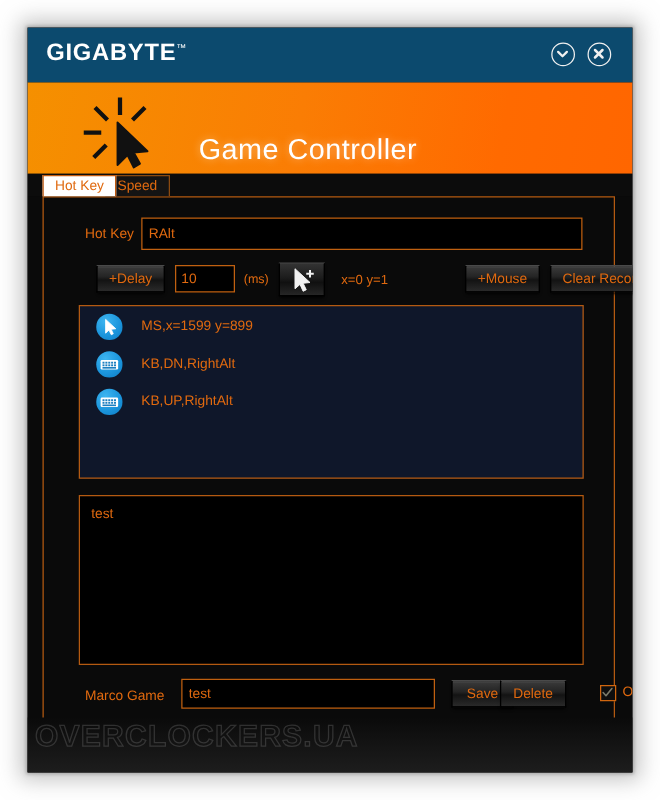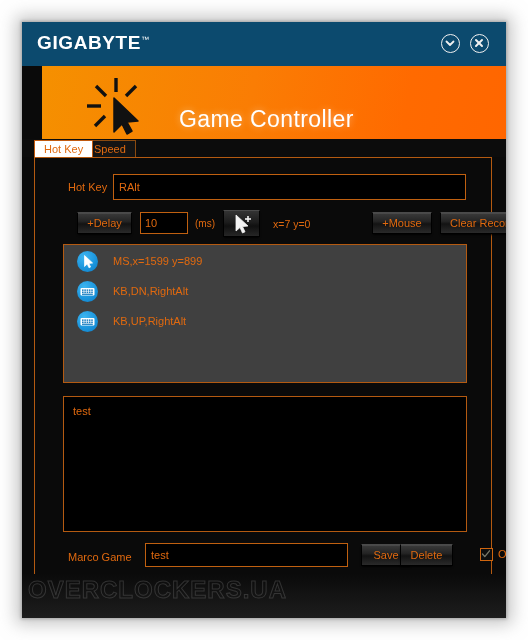--- a/index.html
+++ b/index.html
@@ -60,21 +60,20 @@
   #minimize-btn { right: 46px; }
   #close-btn { right: 17px; }
   .titlebar-btn svg { display: block; }
 
   
   #banner {
     position: relative;
     height: 73px;
     background: linear-gradient(100deg, #f59000 0%, #fa7d04 45%, #ff6a00 78%, #ff6600 100%);
     overflow: hidden;
-    margin-left: 20px;
   }
   #banner-icon {
     position: absolute;
     left: 42px;
     top: 8px;
   }
   #banner-title {
     position: absolute;
     left: 137px;
     top: 40px;
@@ -235,21 +234,21 @@
     line-height: 20px;
   }
 
   
   #record-panel {
     position: absolute;
     left: 28px; top: 86px;
     width: 404px; height: 139px;
     border: 1px solid #b45a11;
     box-sizing: border-box;
-    background: #404040;
+    background: #0f172a;
     overflow: hidden;
   }
   .record-item {
     position: relative;
     height: 24px;
     margin-top: 6px;
     cursor: pointer;
   }
   .rec-icon {
     position: absolute;
@@ -422,21 +421,21 @@
         <div id="cursor-btn">
           <span>
             <svg width="35" height="25" viewBox="0 0 35 25">
               <path d="M12,4 L12,20 L16,16.5 L18.5,22 L21,20.8 L18.5,15.6 L24,15 Z" fill="#f2f2f2" stroke="#f2f2f2" stroke-width="0.8" stroke-linejoin="round"></path>
               <line x1="24" y1="5" x2="24" y2="11" stroke="#f2f2f2" stroke-width="1.6"></line>
               <line x1="21" y1="8" x2="27" y2="8" stroke="#f2f2f2" stroke-width="1.6"></line>
             </svg>
           </span>
         </div>
 
-        <div id="coords-label">x=7 y=0</div>
+        <div id="coords-label">x=0 y=1</div>
         <div class="btn3d" id="mouse-btn">+Mouse</div>
         <div class="btn3d" id="clear-btn">Clear Record</div>
       </div>
 
       <div id="record-panel">
 
         <div class="record-item">
           <span class="rec-icon">
             <svg width="21" height="21" viewBox="0 0 21 21">
               <path d="M7.5,4.5 L7.5,15.5 L10.2,13 L12,16.8 L13.6,16 L11.9,12.4 L15.6,12 Z" fill="#ffffff" stroke="#ffffff" stroke-width="0.7" stroke-linejoin="round"></path>

